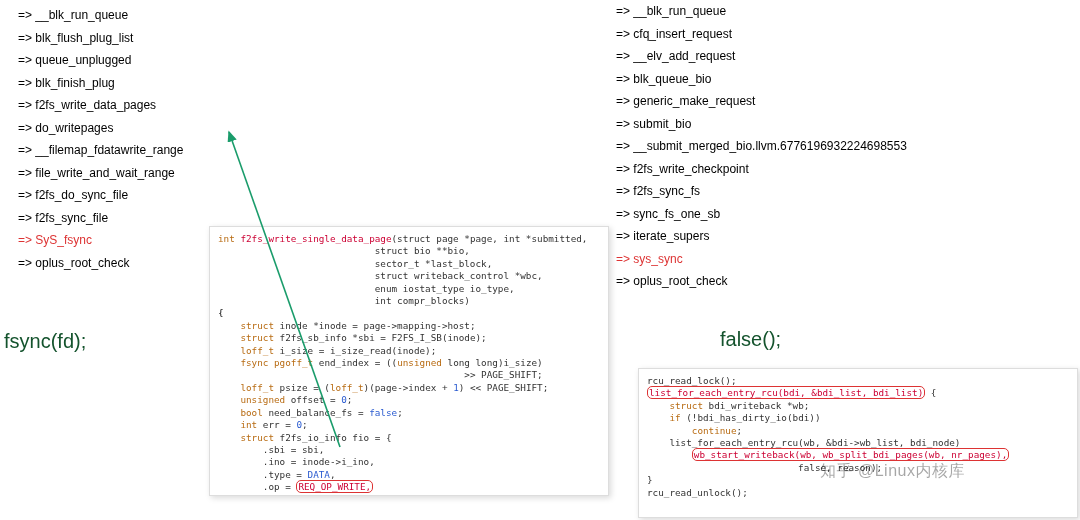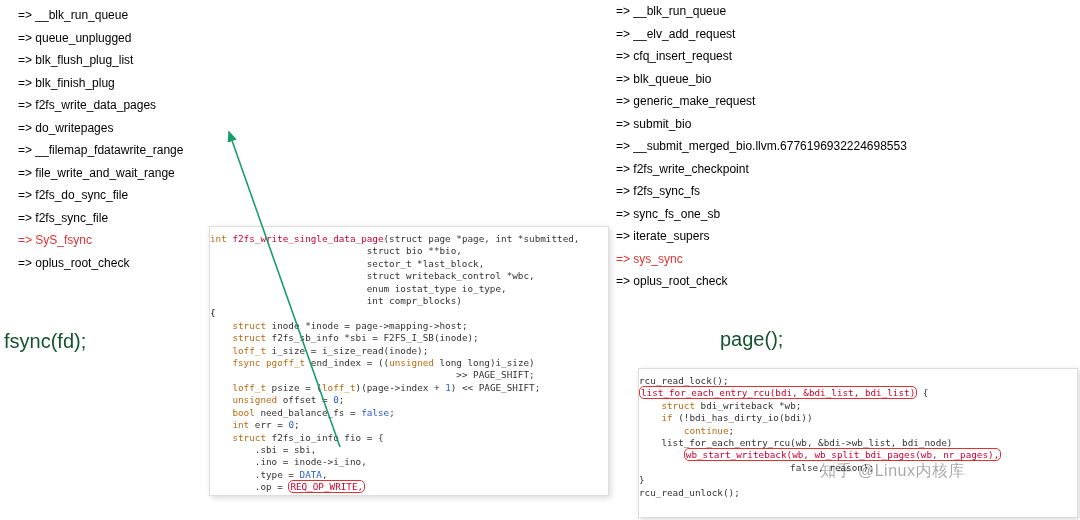--- a/index.html
+++ b/index.html
@@ -25,21 +25,21 @@
     position: absolute;
     font-size: 20px;
     color: #14532d;
   }
   .codebox {
     position: absolute;
     background: #fff;
     border: 1px solid #ddd;
     box-shadow: 2px 2px 6px rgba(0,0,0,0.15);
     font-family: "Menlo","Consolas","DejaVu Sans Mono",monospace;
-    padding: 6px 0;
+    padding: 6px 8px;
     overflow: hidden;
   }
   .codebox .cl { white-space: pre; line-height: 12.4px; font-size: 9.3px; }
   .c-kw  { color: #b86b12; }
   .c-red { color: #c03; }
   .c-blue{ color: #2a5bd0; }
   .c-num { color: #2a5bd0; }
   .c-plain { color: #333; }
   .boxed {
     border: 1.6px solid #d33;
@@ -57,51 +57,51 @@
     font-size: 16px;
     letter-spacing: 0.5px;
     pointer-events: none;
   }
 </style>
 </head>
 <body>
 
 <div class="stack" style="left:18px; top:4px;" id="stack-left">
     <div class="line">=&gt; __blk_run_queue</div>
+    <div class="line">=&gt; blk_flush_plug_list</div>
     <div class="line">=&gt; queue_unplugged</div>
-    <div class="line">=&gt; blk_flush_plug_list</div>
     <div class="line">=&gt; blk_finish_plug</div>
     <div class="line">=&gt; f2fs_write_data_pages</div>
     <div class="line">=&gt; do_writepages</div>
     <div class="line">=&gt; __filemap_fdatawrite_range</div>
     <div class="line">=&gt; file_write_and_wait_range</div>
     <div class="line">=&gt; f2fs_do_sync_file</div>
     <div class="line">=&gt; f2fs_sync_file</div>
     <div class="line hl">=&gt; SyS_fsync</div>
     <div class="line">=&gt; oplus_root_check</div>
   </div>
 
 <div class="stack" style="left:616px; top:0px;" id="stack-right">
     <div class="line">=&gt; __blk_run_queue</div>
+    <div class="line">=&gt; cfq_insert_request</div>
     <div class="line">=&gt; __elv_add_request</div>
-    <div class="line">=&gt; cfq_insert_request</div>
     <div class="line">=&gt; blk_queue_bio</div>
     <div class="line">=&gt; generic_make_request</div>
     <div class="line">=&gt; submit_bio</div>
     <div class="line">=&gt; __submit_merged_bio.llvm.6776196932224698553</div>
     <div class="line">=&gt; f2fs_write_checkpoint</div>
     <div class="line">=&gt; f2fs_sync_fs</div>
     <div class="line">=&gt; sync_fs_one_sb</div>
     <div class="line">=&gt; iterate_supers</div>
     <div class="line hl">=&gt; sys_sync</div>
     <div class="line">=&gt; oplus_root_check</div>
   </div>
 
 <div class="label" style="left:4px; top:330px;">fsync(fd);</div>
-<div class="label" style="left:720px; top:328px;">page();</div>
+<div class="label" style="left:720px; top:328px;">false();</div>
 
 <div class="codebox" style="left:209px; top:226px; width:400px; height:270px;" id="code-left">
     <div class="cl"><span class="c-kw">int </span><span class="c-red">f2fs_write_single_data_page</span><span class="c-plain">(struct page *page, int *submitted,</span></div>
     <div class="cl"><span class="c-plain">                            struct bio **bio,</span></div>
     <div class="cl"><span class="c-plain">                            sector_t *last_block,</span></div>
     <div class="cl"><span class="c-plain">                            struct writeback_control *wbc,</span></div>
     <div class="cl"><span class="c-plain">                            enum iostat_type io_type,</span></div>
     <div class="cl"><span class="c-plain">                            int compr_blocks)</span></div>
     <div class="cl">{</div>
     <div class="cl">    <span class="c-plain"><span class="c-kw">struct</span> inode *inode = page-&gt;mapping-&gt;host;</span></div>

